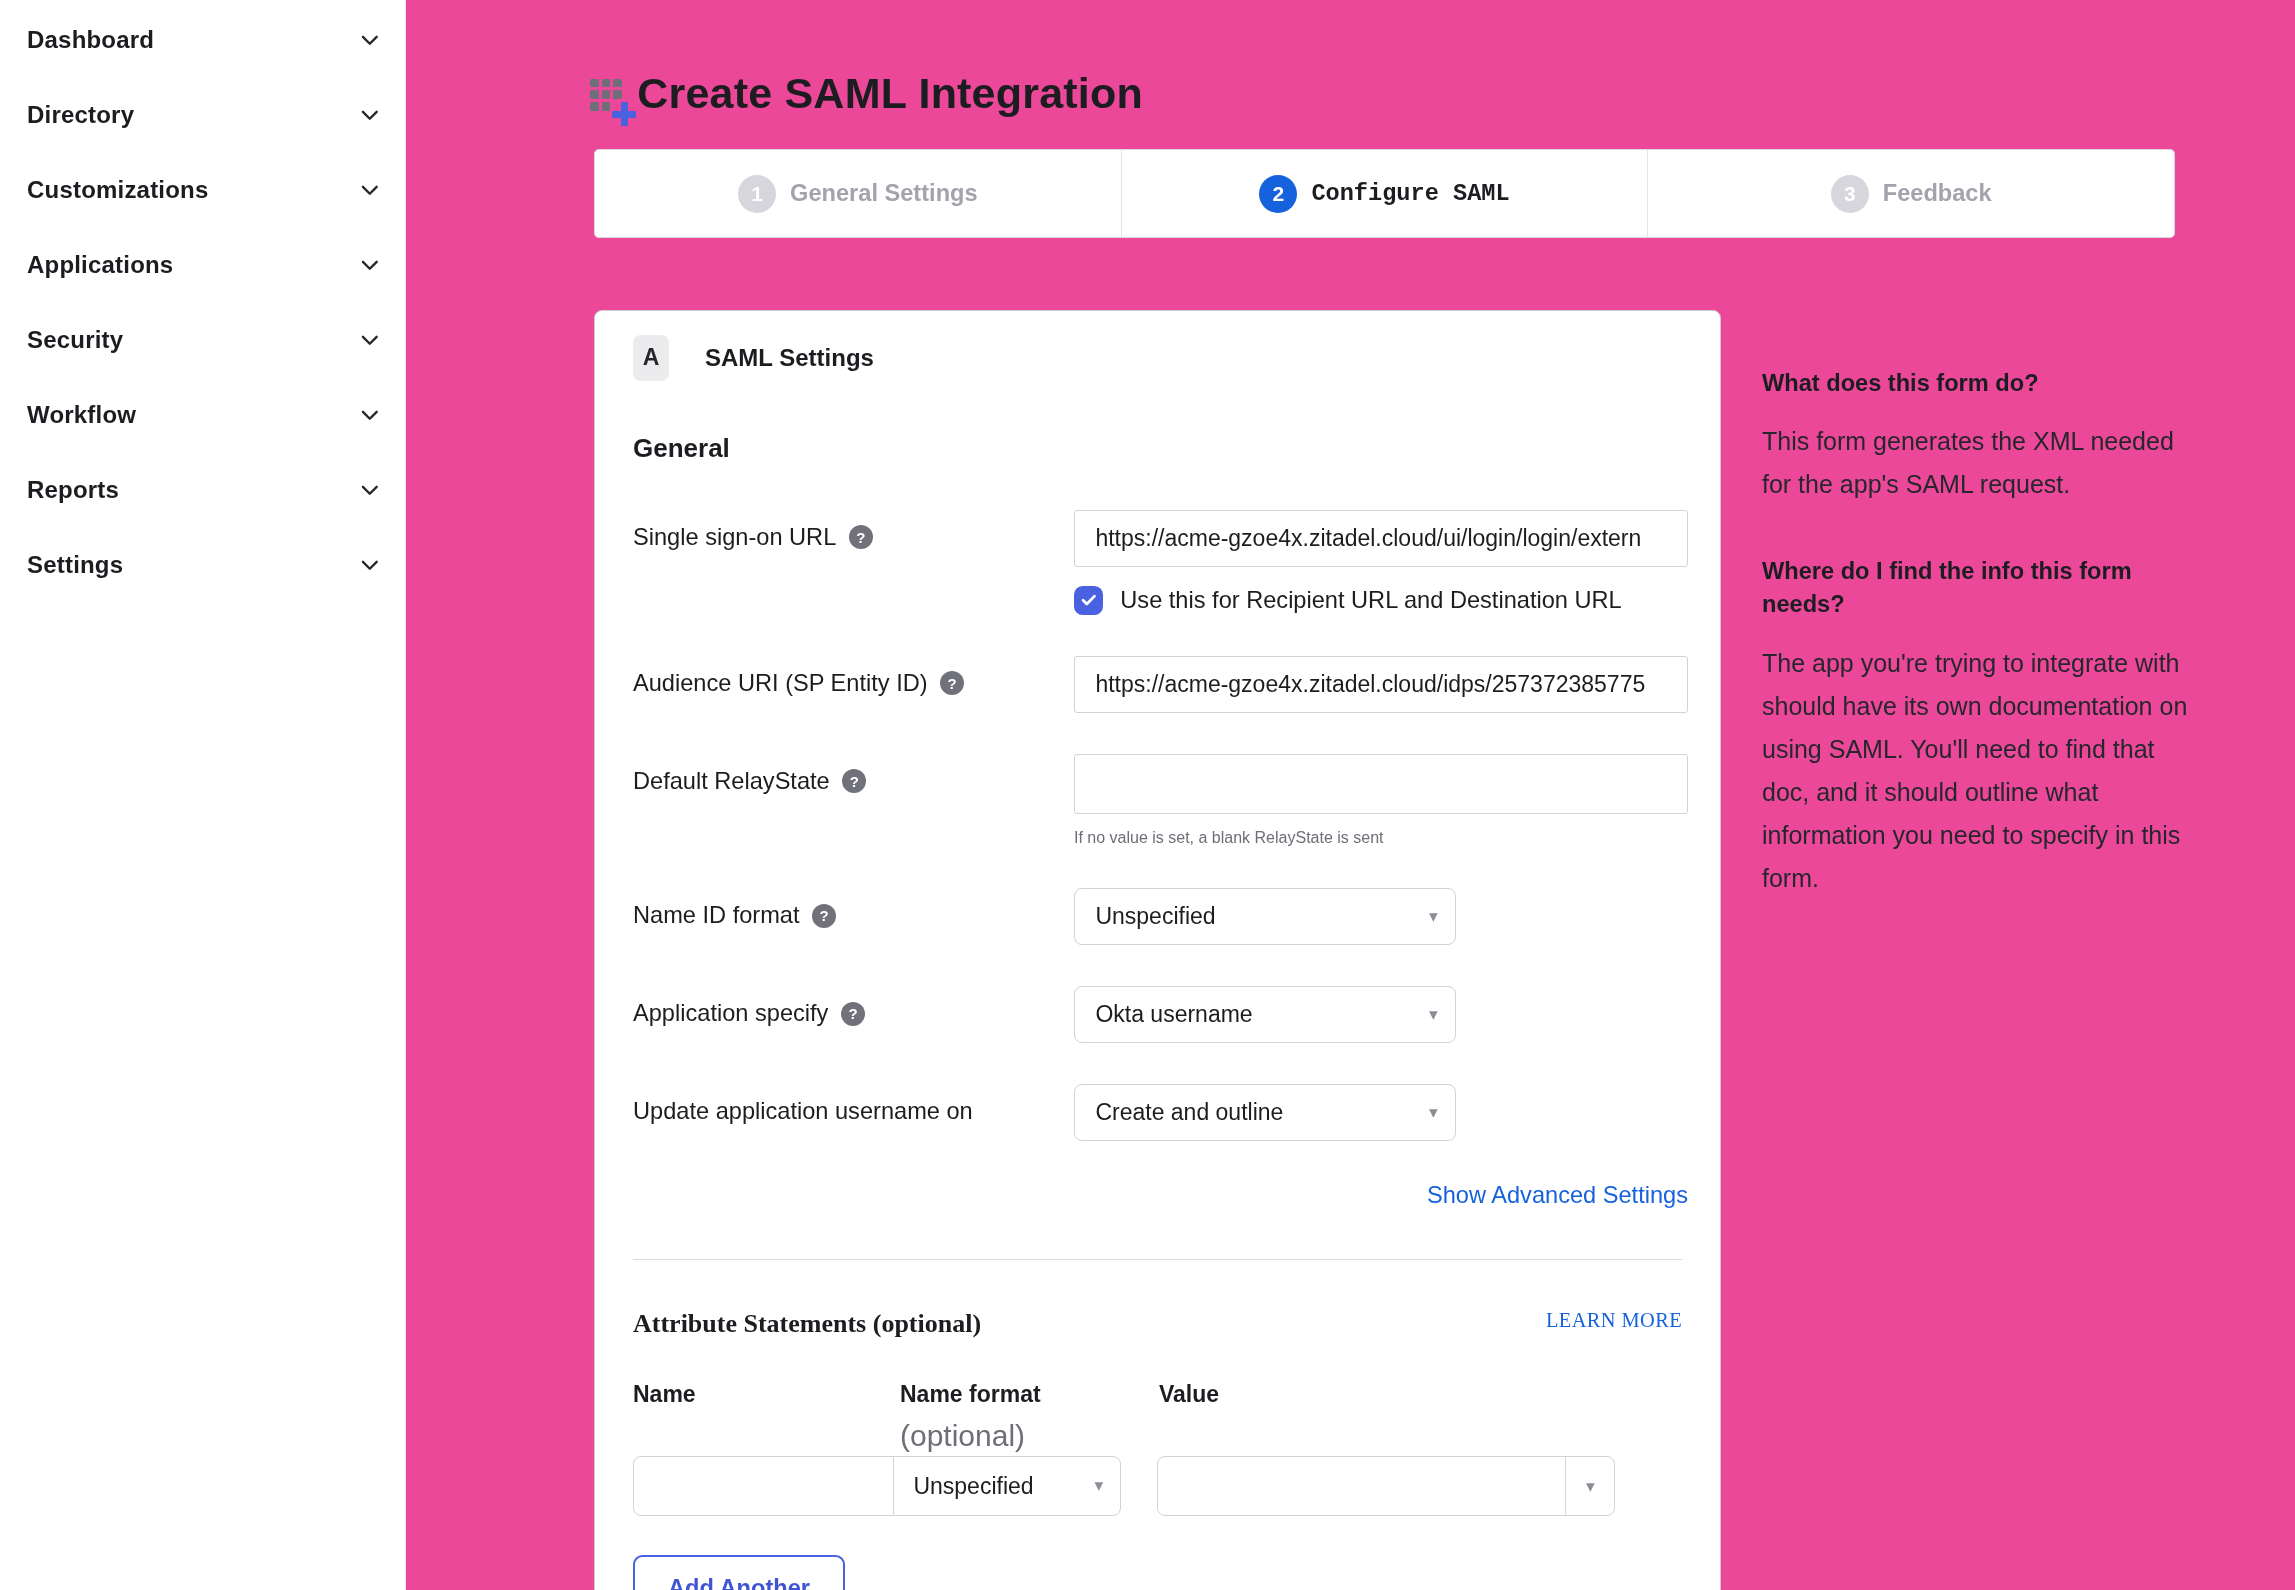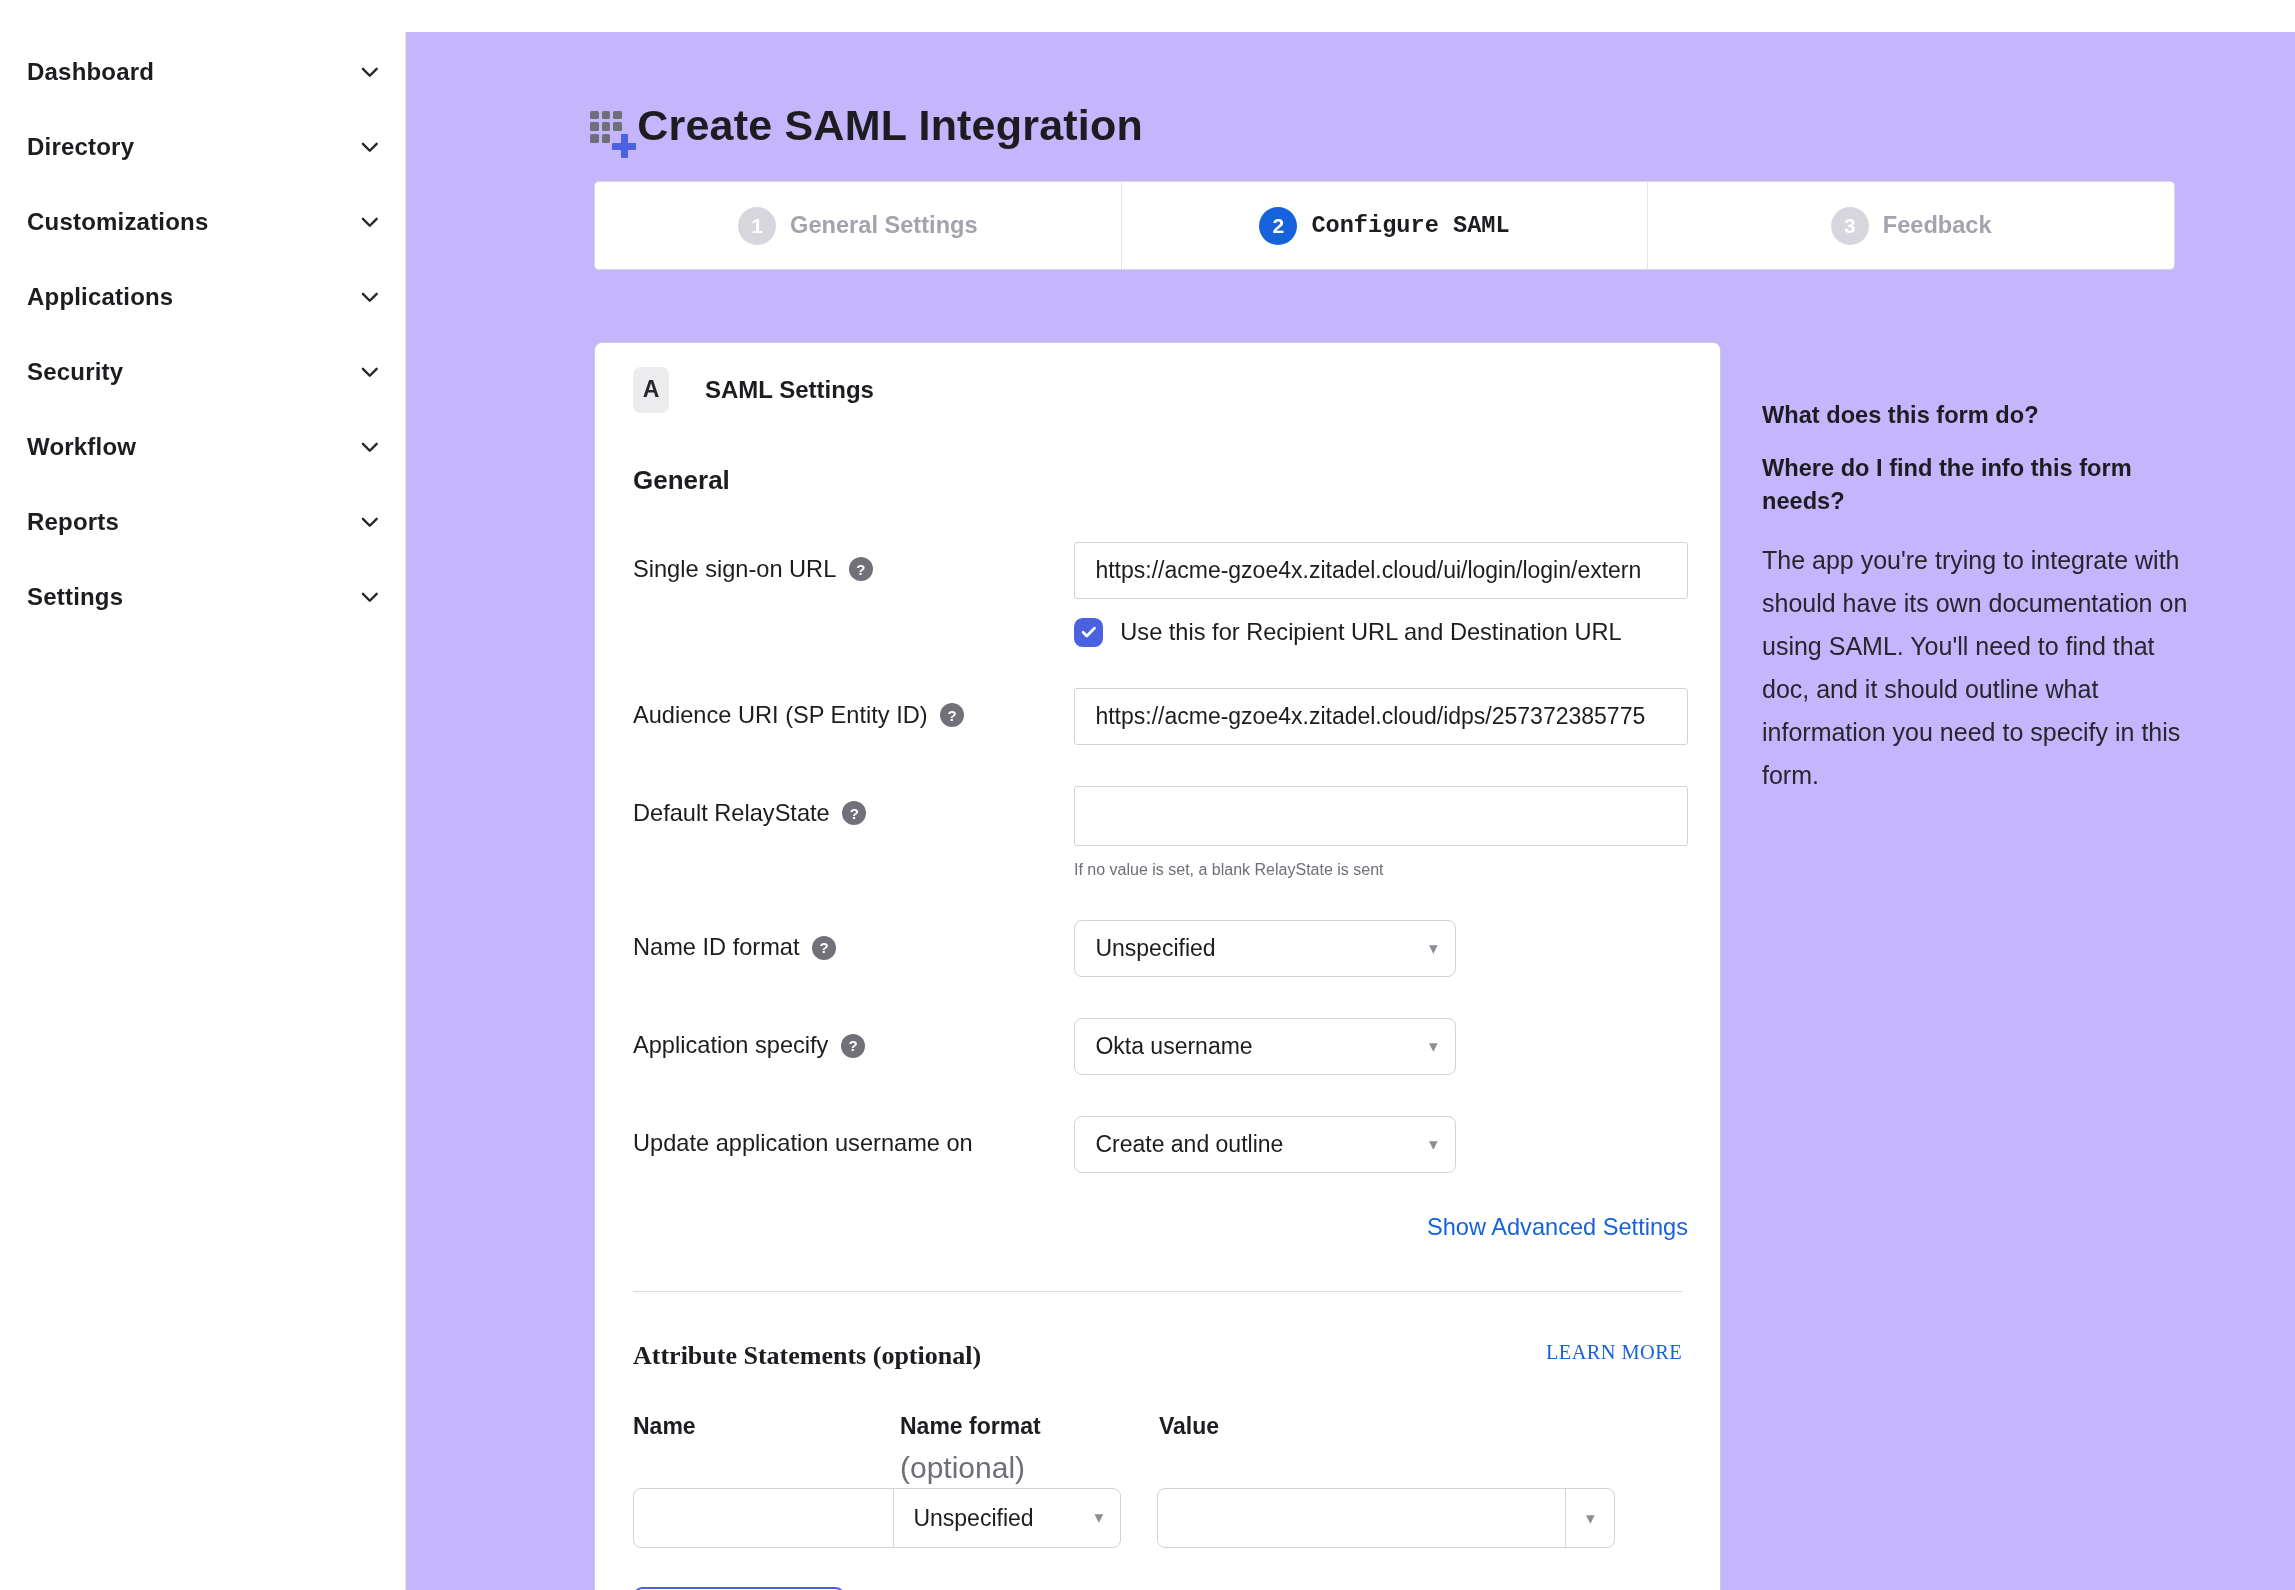--- a/index.html
+++ b/index.html
@@ -3,21 +3,21 @@
 <meta charset="utf-8">
 <style>
   * { margin:0; padding:0; box-sizing:border-box; }
   html,body { background:#fff; }
   body {
     font-family:"Liberation Sans", sans-serif;
     color:#1d1d21;
     width:2295px; height:1591px;
     position:relative; overflow:hidden;
   }
-  .stage { position:absolute; inset:0; background:#c4b5fd;margin-top:32px; }
+  .stage { position:absolute; inset:0; background:#ec4899; }
 
   
   .sidebar {
     position:absolute; left:0; top:0; width:406px; height:1591px;
     background:#fff; border-right:1.6px solid #e9e9ec;
   }
   .side-item {
     position:absolute; left:27px; width:355px; height:36px;
     display:flex; align-items:center; justify-content:space-between;
     cursor:pointer;
@@ -394,18 +394,19 @@
             <span>▾</span>
           </span>
         </div>
       </div>
       <button class="add-btn">Add Another</button>
     </div>
   </section>
 
   <aside class="help-col">
     <h4 class="help-h">What does this form do?</h4>
+    <p class="help-p">This form generates the XML needed for the app's SAML request.</p>
     <h4 class="help-h">Where do I find the info this form needs?</h4>
     <p class="help-p">The app you're trying to integrate with should have its own documentation on using SAML. You'll need to find that doc, and it should outline what information you need to specify in this form.</p>
   </aside>
 
 </div>
 
 
 </body></html>

